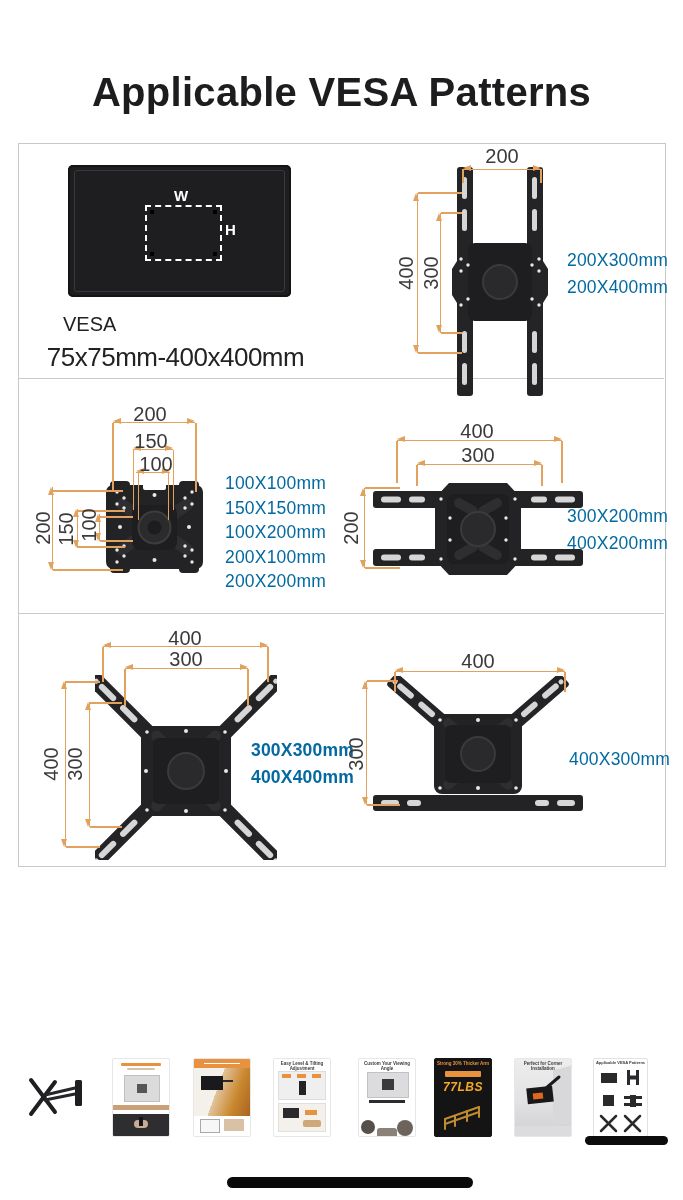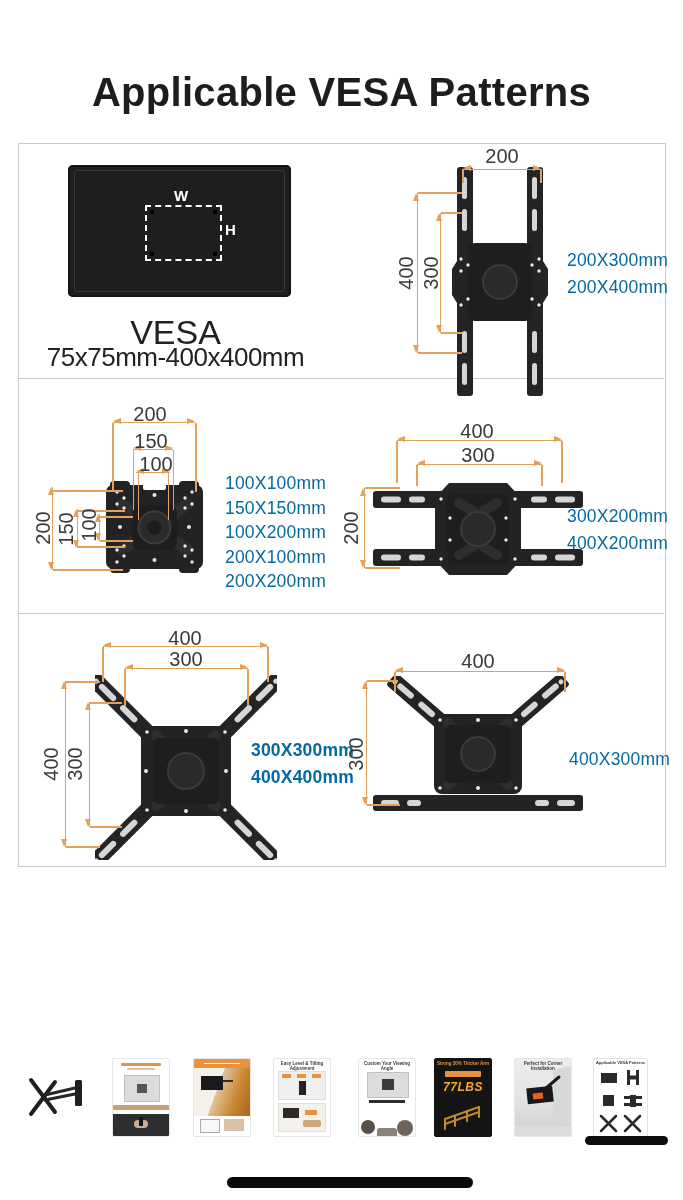--- a/index.html
+++ b/index.html
@@ -12,22 +12,22 @@
   .panel{position:absolute;left:18px;top:143px;width:646px;height:722px;
     border:1px solid #c9c9c9;background:#fff;}
   .divider{position:absolute;background:#c9c9c9;height:1px;z-index:1;}
   
   .tv{position:absolute;left:68px;top:165px;width:223px;height:132px;background:#1e1e20;
     border-radius:5px;box-shadow:inset 0 0 0 2px #141415;z-index:2;}
   .tv .frame{position:absolute;left:6px;top:5px;right:6px;bottom:5px;border:1px solid #39393b;border-radius:3px;}
   .tv .dashed{position:absolute;left:77px;top:40px;width:73px;height:52px;border:2px dashed #ffffff;}
   .tv .dot{position:absolute;width:4px;height:4px;background:#000;}
   .tv-label{position:absolute;color:#fff;font-size:15px;font-weight:600;}
-  .vesa-head{position:absolute;left:63px;top:313px;width:225px;text-align:center;
-    font-size:34px;font-weight:500;color:#222224;}
+  .vesa-head{position:absolute;left:63px;top:313px;width:225px;text-align:left;
+    font-size:20px;font-weight:500;color:#222224;}
   .vesa-range{position:absolute;left:33px;top:342px;width:285px;text-align:center;
     font-size:26px;font-weight:400;color:#222224;letter-spacing:-.5px;}
   
   .dim-h{position:absolute;height:0;border-top:1.5px solid #E2A15C;z-index:3;}
   .dim-h:before{content:"";position:absolute;left:0;top:-4.7px;width:0;height:0;
     border-top:3.5px solid transparent;border-bottom:3.5px solid transparent;border-right:8px solid #E2A15C;}
   .dim-h:after{content:"";position:absolute;right:0;top:-4.7px;width:0;height:0;
     border-top:3.5px solid transparent;border-bottom:3.5px solid transparent;border-left:8px solid #E2A15C;}
   .dim-v{position:absolute;width:0;border-left:1.5px solid #E2A15C;z-index:3;}
   .dim-v:before{content:"";position:absolute;top:0;left:-4.7px;width:0;height:0;

